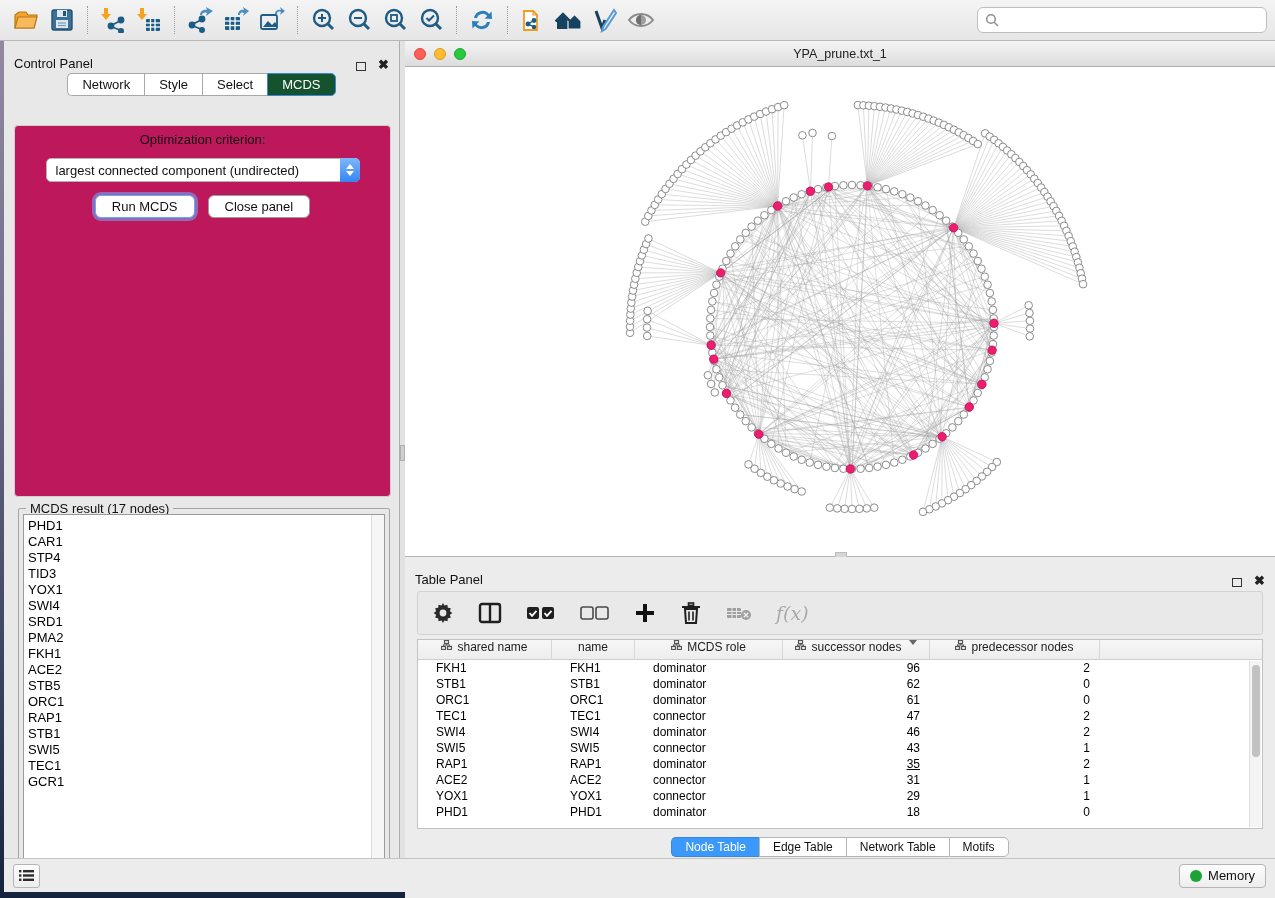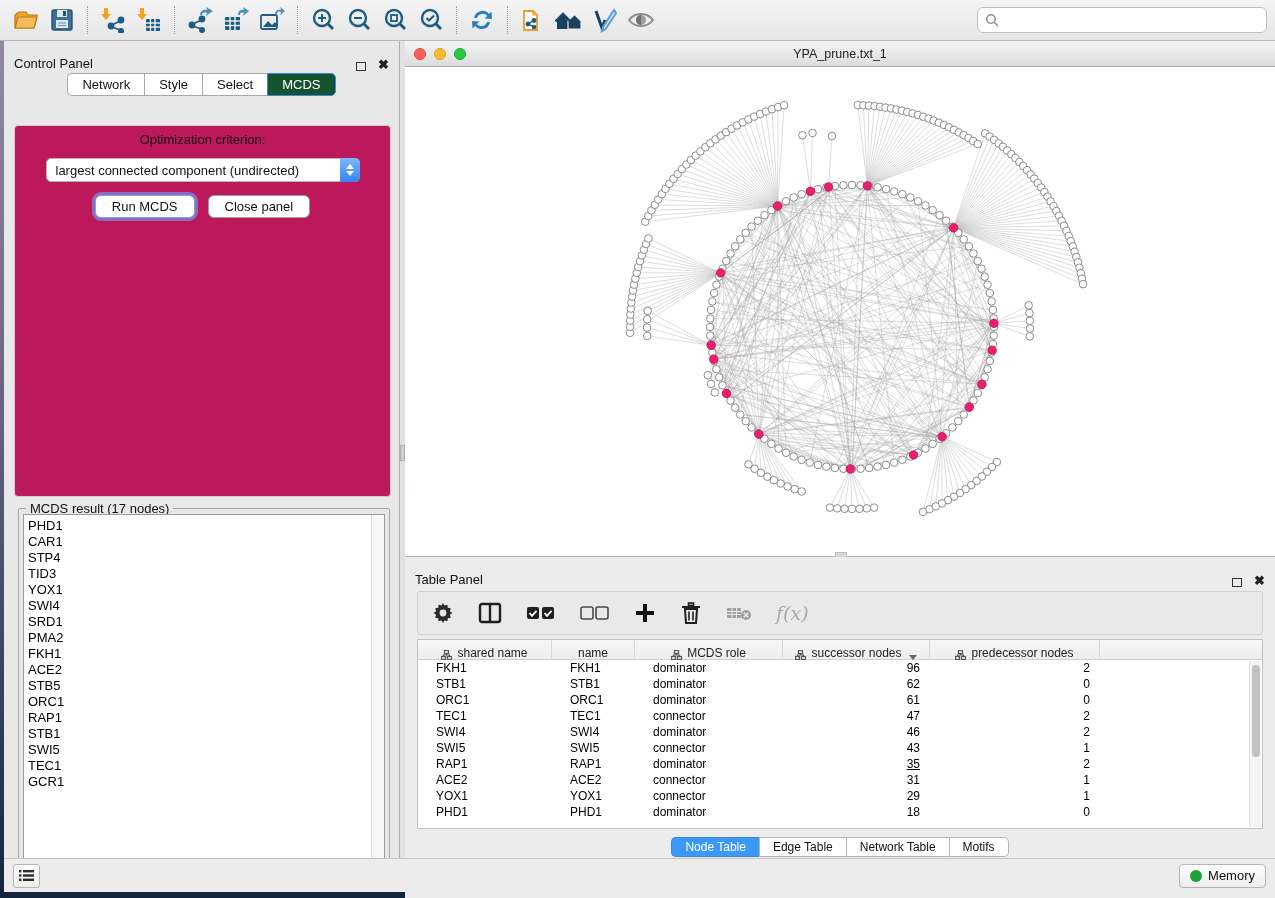--- a/index.html
+++ b/index.html
@@ -54,21 +54,21 @@
   .nettitle .t{position:absolute;left:0;right:0;text-align:center;font-size:12.5px;color:#222}
   .netcanvas{width:868px;height:489px;display:block}
 
   
   .tablepanel{position:absolute;left:0;top:516px;width:870px;height:384px;background:#ececec}
   .tp-toolbar{position:absolute;left:12px;top:34px;width:846px;height:44px;background:#e9e9e9;border:1px solid #d2d2d2;border-radius:3px;display:flex;align-items:center;padding:0 14px;gap:24px}
   .tpico{display:flex;align-items:center;justify-content:center;min-width:22px;height:26px}
   .fx{font-family:"DejaVu Serif",serif;font-style:italic;font-size:19px;color:#a9a9a9}
   .tblbox{position:absolute;left:12px;top:82px;width:846px;height:190px;background:#fff;border:1px solid #c2c2c2;overflow:hidden}
   .tbl-header{display:flex;height:20px;background:linear-gradient(#f7f7f7,#ededed);border-bottom:1px solid #cfcfcf;font-size:12px;color:#222}
-  .hcell{display:flex;align-items:flex-end;justify-content:center;gap:5px;border-right:1px solid #d8d8d8;height:20px}
+  .hcell{display:flex;align-items:flex-start;justify-content:center;gap:5px;border-right:1px solid #d8d8d8;height:20px}
   .hcell .ticon{flex:0 0 auto}
   .trow{display:flex;height:16px;font-size:12px;color:#000;align-items:center}
   .tcell{padding-left:18px;white-space:nowrap;overflow:hidden}
   .tcell.num{text-align:right;padding-left:0;padding-right:10px}
   .tscroll{position:absolute;right:1px;top:21px;bottom:1px;width:12px;background:#f4f4f4;border-left:1px solid #e0e0e0}
   .tthumb{position:absolute;left:1.5px;top:4px;width:8px;height:92px;border-radius:4px;background:#c2c2c2}
   .sortv{width:0;height:0;border-left:4px solid transparent;border-right:4px solid transparent;border-top:5px solid #666;margin-left:2px}
   .tp-tabs{position:absolute;left:0;right:0;top:280px;display:flex;justify-content:center}
   .btab{font-size:12px;padding:2px 13px;background:#fff;border:1px solid #b5b5b5;border-right:none;color:#111}
   .btab:first-child{border-radius:5px 0 0 5px}

